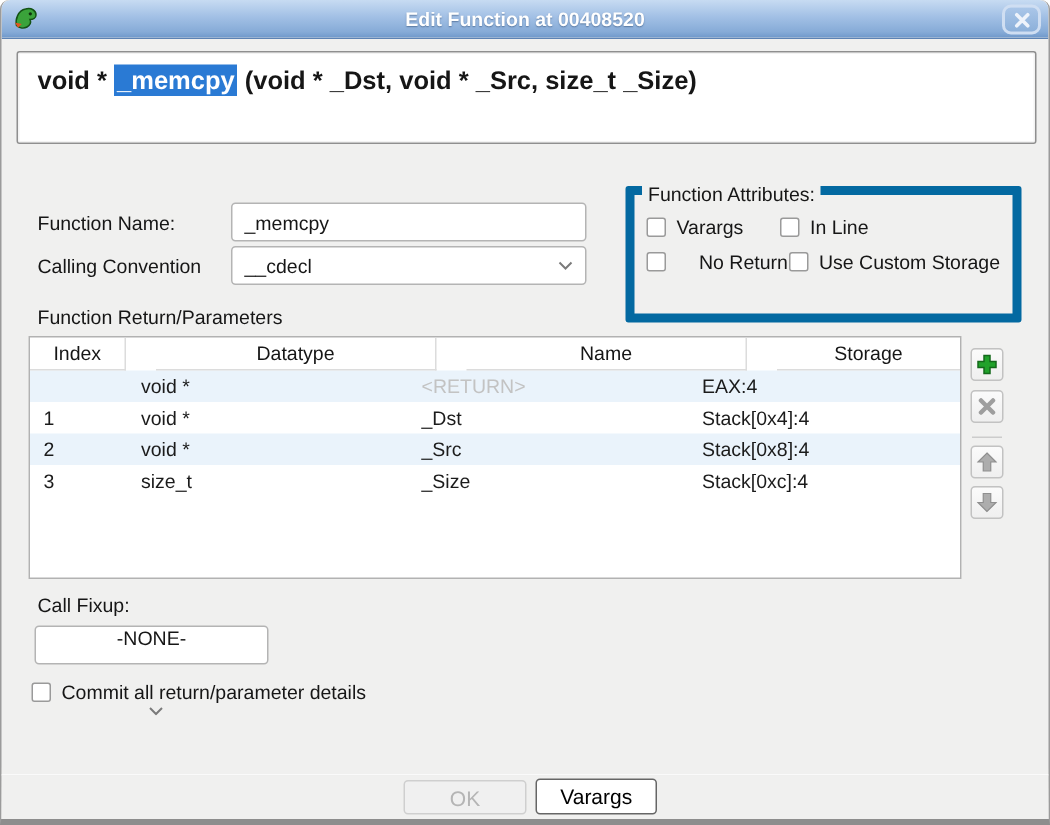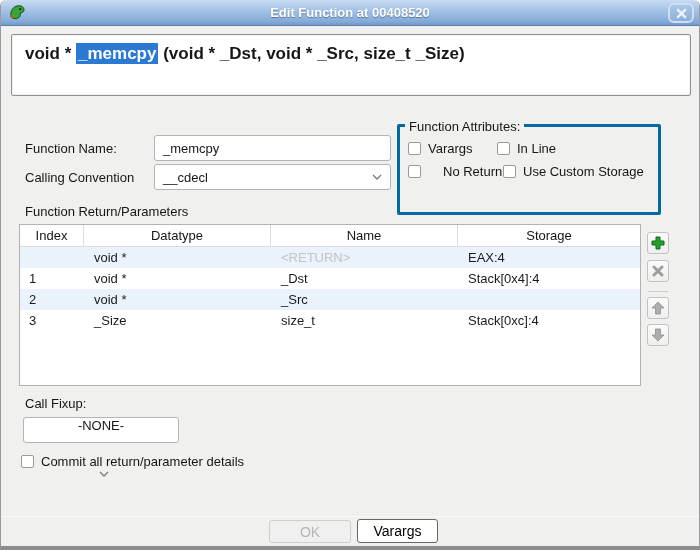--- a/index.html
+++ b/index.html
@@ -64,41 +64,41 @@
     border: 1px solid #b4b4b4; border-radius: 3px;
     display: flex; align-items: center;
     font-size: 13px; color: #161616;
     padding: 0 8px;
   }
   .combo { justify-content: space-between; gap: 38px; }
   .chevron { flex: 0 0 auto; margin-left: 6px; }
 
   
   .attrs {
-    position: absolute; left: 396px; top: 124px; width: 264px; height: 91px;
-    border: 3px solid #0369a1; border-radius: 2px;
+    position: absolute; left: 416px; top: 124px; width: 264px; height: 91px;
+    border: 6px solid #0369a1; border-radius: 2px;
   }
   .attrs-legend {
     position: absolute; top: -8px; left: 5px;
     background: #f0f0ef; padding: 0 4px;
     font-size: 13px; color: #161616; white-space: nowrap;
   }
   .check-item { position: absolute; display: flex; align-items: center; gap: 7px;
     font-size: 13px; color: #161616; white-space: nowrap; }
   .checkbox {
     width: 13px; height: 13px; flex: 0 0 auto;
     background: #ffffff; border: 1px solid #9a9a9a; border-radius: 2px;
   }
 
   
   .param-table {
     position: absolute; left: 18px; top: 224px; width: 622px; height: 162px;
     background: #ffffff; border: 1px solid #b2b2b2;
   }
-  .thead { display: flex; height: 22px; }
+  .thead { display: flex; height: 22px; gap: 20px; }
   .th {
     display: flex; align-items: center; justify-content: center;
     font-size: 13px; color: #161616;
     border-bottom: 1px solid #dcdcdc; border-right: 1px solid #dcdcdc;
   }
   .th:last-child { border-right: none; }
   .tr { display: flex; height: 21px; }
   .tr.stripe { background: #eaf3fb; }
   .td { display: flex; align-items: center; font-size: 13px; color: #1b1b1b;
     padding-left: 10px; overflow: hidden; white-space: nowrap; }
@@ -210,25 +210,26 @@
     <div class="tr">
       <div class="td col-index">1</div>
       <div class="td col-datatype">void *</div>
       <div class="td col-name">_Dst</div>
       <div class="td col-storage">Stack[0x4]:4</div>
     </div>
     <div class="tr stripe">
       <div class="td col-index">2</div>
       <div class="td col-datatype">void *</div>
       <div class="td col-name">_Src</div>
+      <div class="td col-storage">Stack[0x8]:4</div>
     </div>
     <div class="tr">
       <div class="td col-index">3</div>
+      <div class="td col-datatype">size_t</div>
       <div class="td col-name">_Size</div>
-      <div class="td col-datatype">size_t</div>
       <div class="td col-storage">Stack[0xc]:4</div>
     </div>
   </div>
 
   <div class="sidebtn" style="top:232px;">
     <svg viewBox="0 0 14 14" width="14" height="14">
       <path d="M5 1h4v4h4v4H9v4H5V9H1V5h4z" fill="#21a22b" stroke="#14691b" stroke-width="1"></path>
     </svg>
   </div>
   <div class="sidebtn" style="top:260px;">

